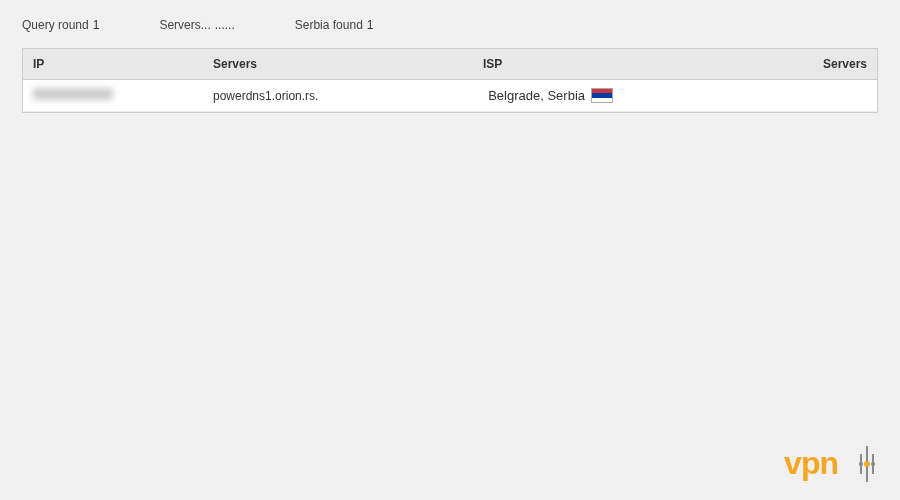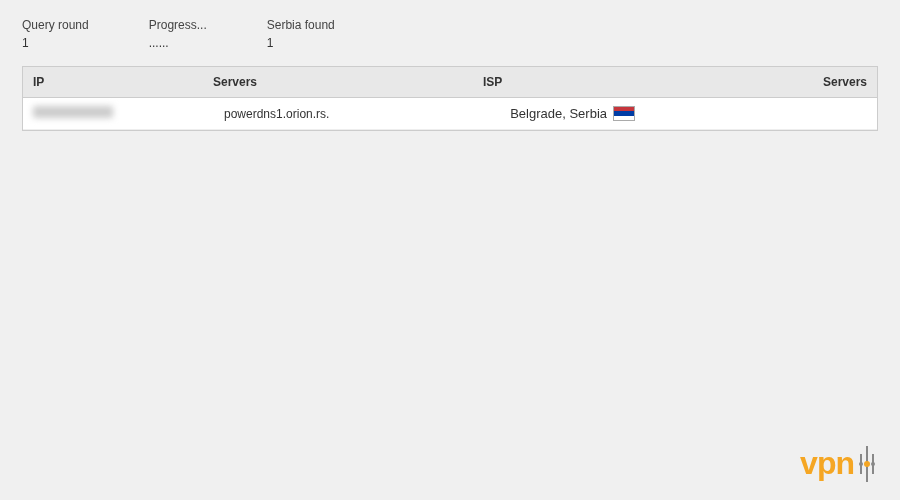--- a/index.html
+++ b/index.html
@@ -31,21 +31,21 @@
     }
 
     .stats-row {
       display: flex;
       gap: 60px;
       margin-bottom: 16px;
     }
 
     .stat-block {
       display: flex;
-      flex-direction: column;
+      flex-direction: row;
       gap: 4px;
     }
 
     .stat-label {
       font-size: 12px;
       color: #444;
     }
 
     .stat-value {
       font-size: 12px;
@@ -88,21 +88,20 @@
       width: 150px;
       text-align: right;
     }
 
     .table-row-data {
       display: flex;
       align-items: center;
       padding: 6px 0;
       border-bottom: 1px solid #eee;
       background: #fff;
-      gap: 11px;
     }
 
     .table-row-data .col {
       font-size: 12px;
       color: #333;
       padding: 2px 10px;
     }
 
     .ip-blur {
       display: inline-block;
@@ -142,21 +141,21 @@
         #fff 66%, #fff 100%
       );
     }
 
     .brand-bar {
       position: absolute;
       bottom: 18px;
       right: 22px;
       display: flex;
       align-items: center;
-      gap: 2px;
+      gap: 18px;
     }
 
     .brand-vpn {
       font-size: 32px;
       font-weight: bold;
       color: #f5a623;
       letter-spacing: -1px;
     }
 
     .brand-icon {
@@ -176,21 +175,21 @@
 <body>
 
 <div class="main-content">
 
   <div class="stats-row">
     <div class="stat-block">
       <span class="stat-label">Query round</span>
       <span class="stat-value">1</span>
     </div>
     <div class="stat-block">
-      <span class="stat-label">Progress...</span>
+      <span class="stat-label">Servers...</span>
       <span class="stat-value">......</span>
     </div>
     <div class="stat-block">
       <span class="stat-label">Serbia found</span>
       <span class="stat-value">1</span>
     </div>
   </div>
 
   <div class="table-container">
     <div class="table-header">

